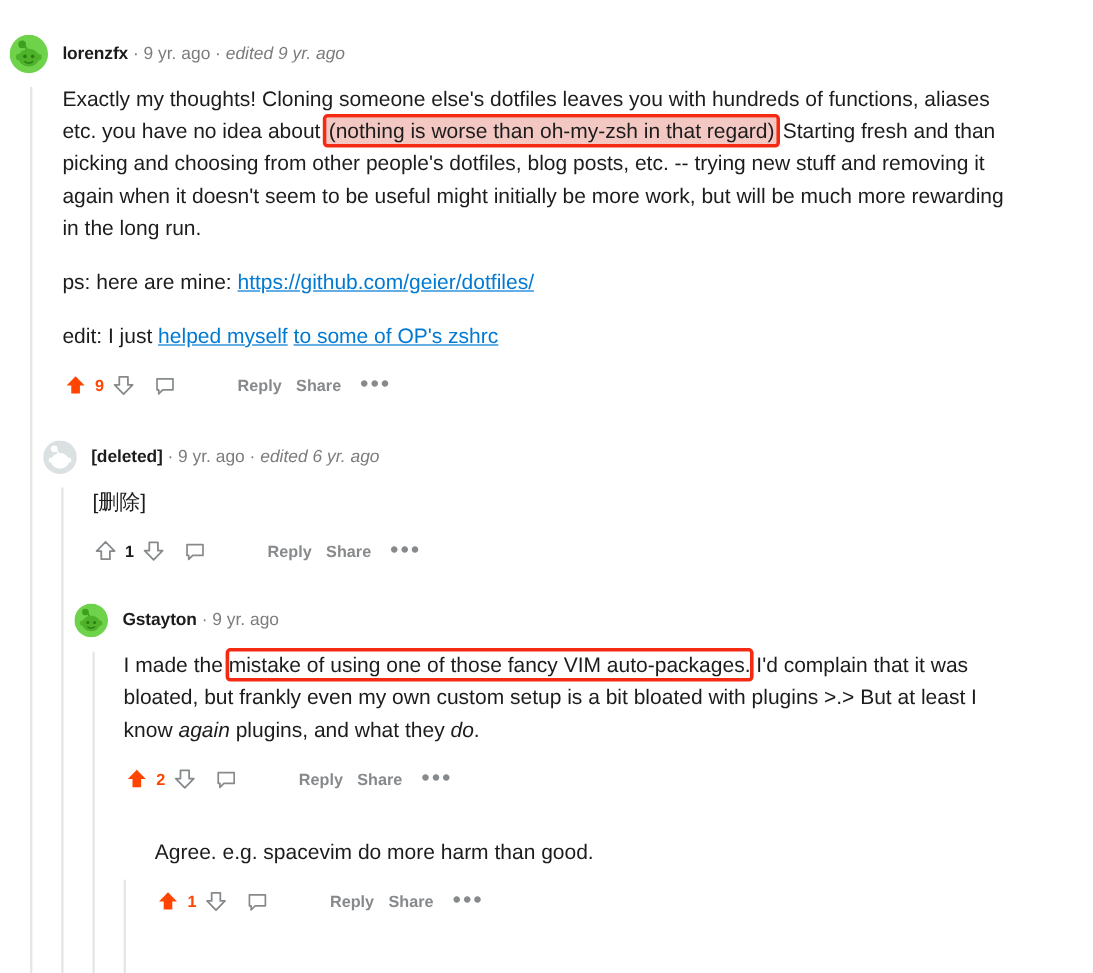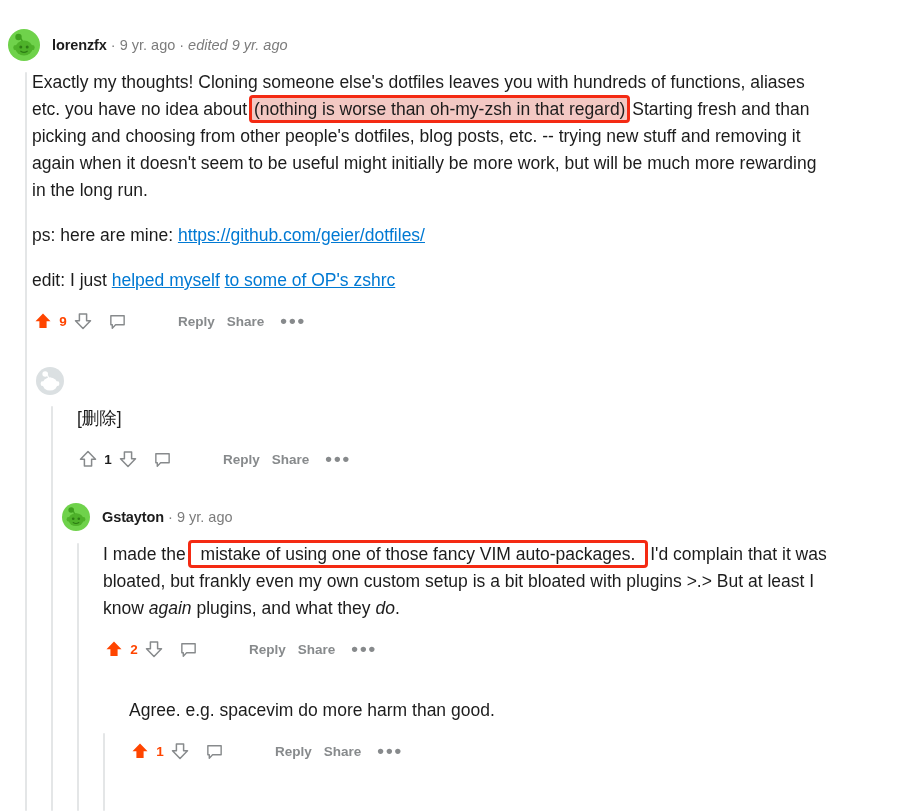--- a/index.html
+++ b/index.html
@@ -58,21 +58,21 @@
     border-radius: 50%;
   }
 
   .meta { margin-left: 12px; font-size: 14.5px; line-height: 1; white-space: nowrap; }
   .username { font-weight: bold; color: #1c1c1c; letter-spacing: -0.1px; }
   .dot-sep { color: #7c7c7c; margin: 0 4px; }
   .timeago { color: #7c7c7c; }
   .edited { color: #7c7c7c; font-style: italic; }
 
   
-  .c-body { margin-left: 24px; }
+  .c-body { margin-left: 44px; }
   .c-goodpen .c-body, .c-gstayton .c-body, .c-deleted .c-body { margin-left: 41px; }
 
   .para {
     font-size: 17.5px;
     line-height: 27px;
     color: #1c1c1c;
     margin: 7px 0 0 0;
     max-width: 800px;
   }
   .para + .para { margin-top: 18px; }
@@ -91,21 +91,21 @@
   .hl-fill {
     background: #f3c8c3;
     outline: 3px solid #f42a13;
     padding: 1px 2px;
     border-radius: 1px;
     box-decoration-break: clone;
     -webkit-box-decoration-break: clone;
   }
   .hl-outline {
     outline: 3px solid #f42a13;
-    padding: 1px 10px;
+    padding: 1px 0;
     border-radius: 1px;
     box-decoration-break: clone;
     -webkit-box-decoration-break: clone;
   }
 
   
   .actions {
     display: flex;
     align-items: center;
     margin-top: 14px;
@@ -214,20 +214,23 @@
         <svg viewBox="0 0 32 32">
           <circle cx="16" cy="16" r="16" fill="#dbe0e2"></circle>
           <circle cx="10.5" cy="8" r="3.2" fill="#ffffff"></circle>
           <path d="M13 9.5 L15.2 14" stroke="#ffffff" stroke-width="1.4" fill="none"></path>
           <ellipse cx="16" cy="19.5" rx="8.6" ry="7.4" fill="#ffffff"></ellipse>
           <circle cx="16" cy="14.4" r="2.4" fill="#ffffff"></circle>
           <ellipse cx="7.2" cy="19" rx="1.9" ry="2.6" fill="#ffffff"></ellipse>
           <ellipse cx="24.8" cy="19" rx="1.9" ry="2.6" fill="#ffffff"></ellipse>
         </svg>
       </span>
+      <span class="meta">
+        <span class="username">[deleted]</span><span class="dot-sep">·</span><span class="timeago">9 yr. ago</span><span class="dot-sep">·</span><span class="edited">edited 6 yr. ago</span>
+      </span>
     </div>
 
     <div class="c-body">
       <p class="para">[删除]</p>
 
       <div class="actions">
         <span class="vote-btn">
           <svg width="20" height="20" viewBox="0 0 20 20">
               <path d="M10 2.5 L17.5 10.2 H13.6 V17 H6.4 V10.2 H2.5 Z" fill="none" stroke="#878a8c" stroke-width="1.5" stroke-linejoin="round"></path>
             </svg>

